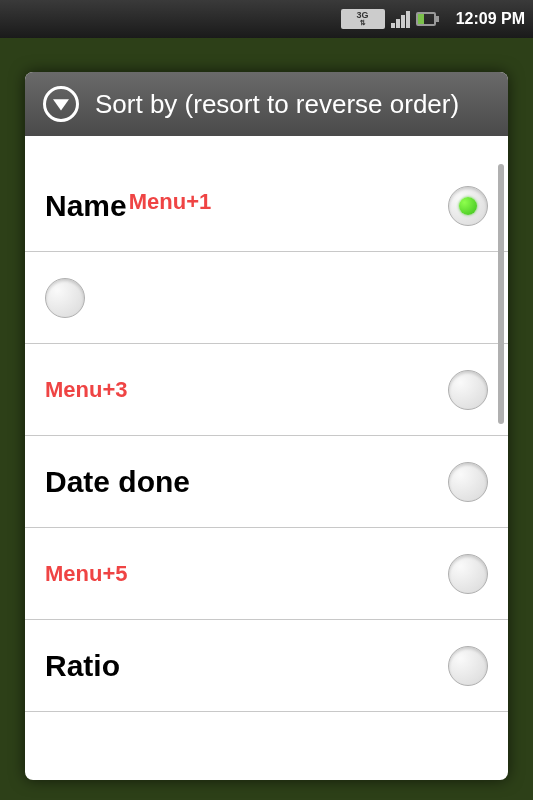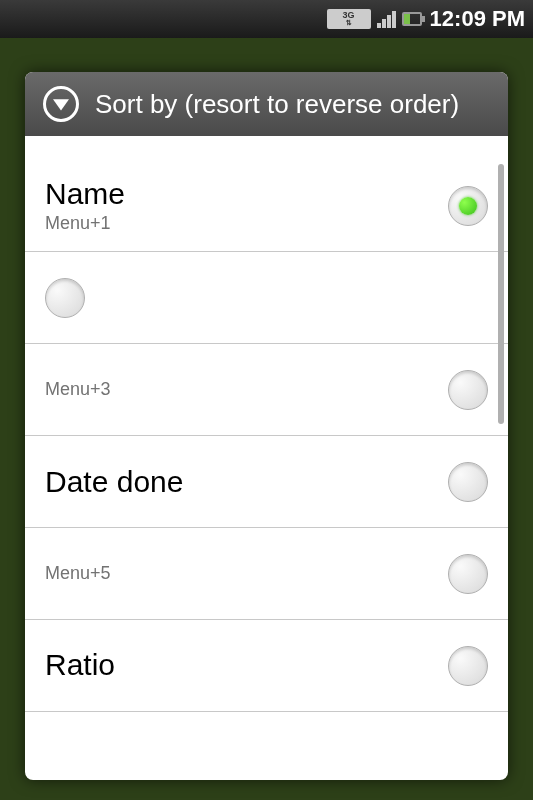--- a/index.html
+++ b/index.html
@@ -77,23 +77,23 @@
     .icon-battery-fill {
       position: absolute;
       left: 0;
       top: 0;
       bottom: 0;
       width: 40%;
       background: #7bc14a;
     }
     .status-time {
       color: #fff;
-      font-size: 22px;
+      font-size: 16px;
       font-weight: bold;
-      margin-left: 2px;
+      margin-left: 14px;
     }
     .background-layer {
       position: absolute;
       top: 38px;
       left: 0;
       right: 0;
       bottom: 0;
       background: #2d4018;
     }
     .dialog {
@@ -155,30 +155,31 @@
     .option-item {
       display: flex;
       align-items: center;
       justify-content: space-between;
       padding: 16px 20px;
       border-bottom: 1px solid #c8c8c8;
       min-height: 92px;
     }
     .option-text {
       display: flex;
-      flex-direction: column;
+      flex-direction: row;
       gap: 2px;
+      font-weight: bold;
     }
     .option-label {
       font-size: 30px;
       color: #000;
     }
     .option-shortcut {
-      font-size: 18px;
-      color: #737373;
+      font-size: 22px;
+      color: #ef4444;
     }
     .radio {
       width: 40px;
       height: 40px;
       border-radius: 50%;
       background: radial-gradient(circle at 30% 30%, #fafafa, #d8d8d8);
       border: 1px solid #b0b0b0;
       box-shadow: inset 0 2px 3px rgba(0,0,0,0.15), 0 1px 1px rgba(255,255,255,0.8);
       display: flex;
       align-items: center;

